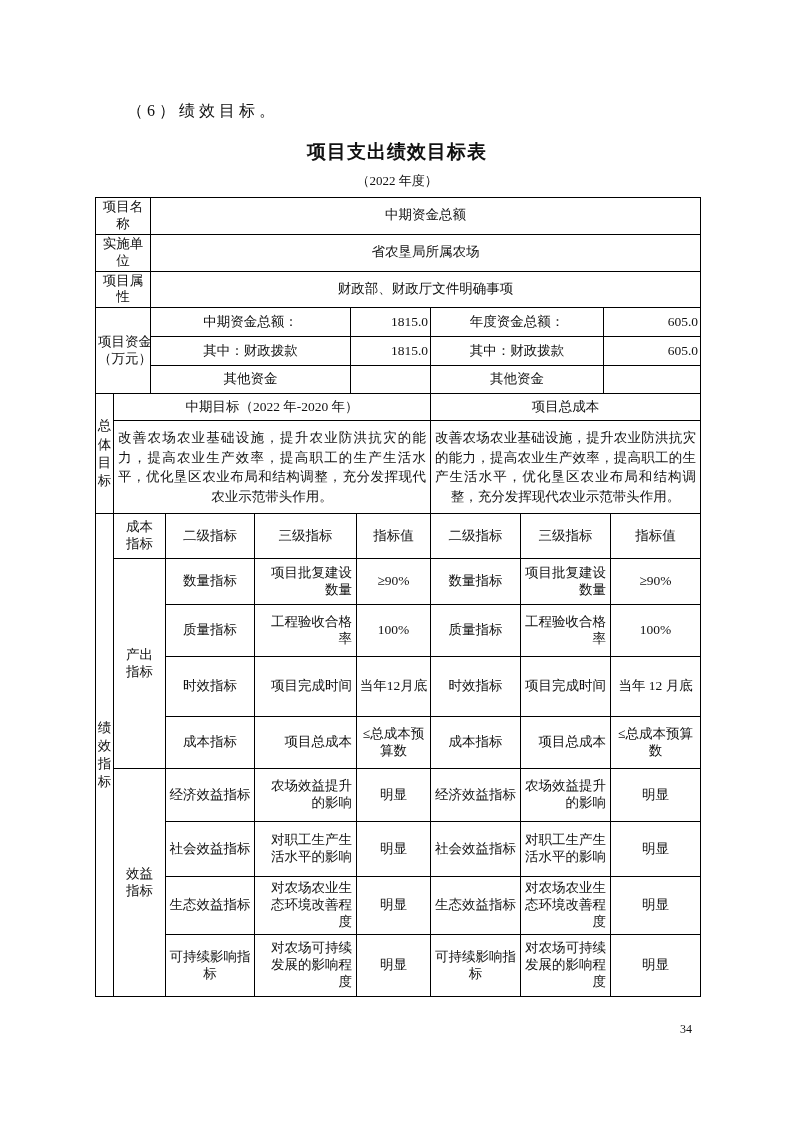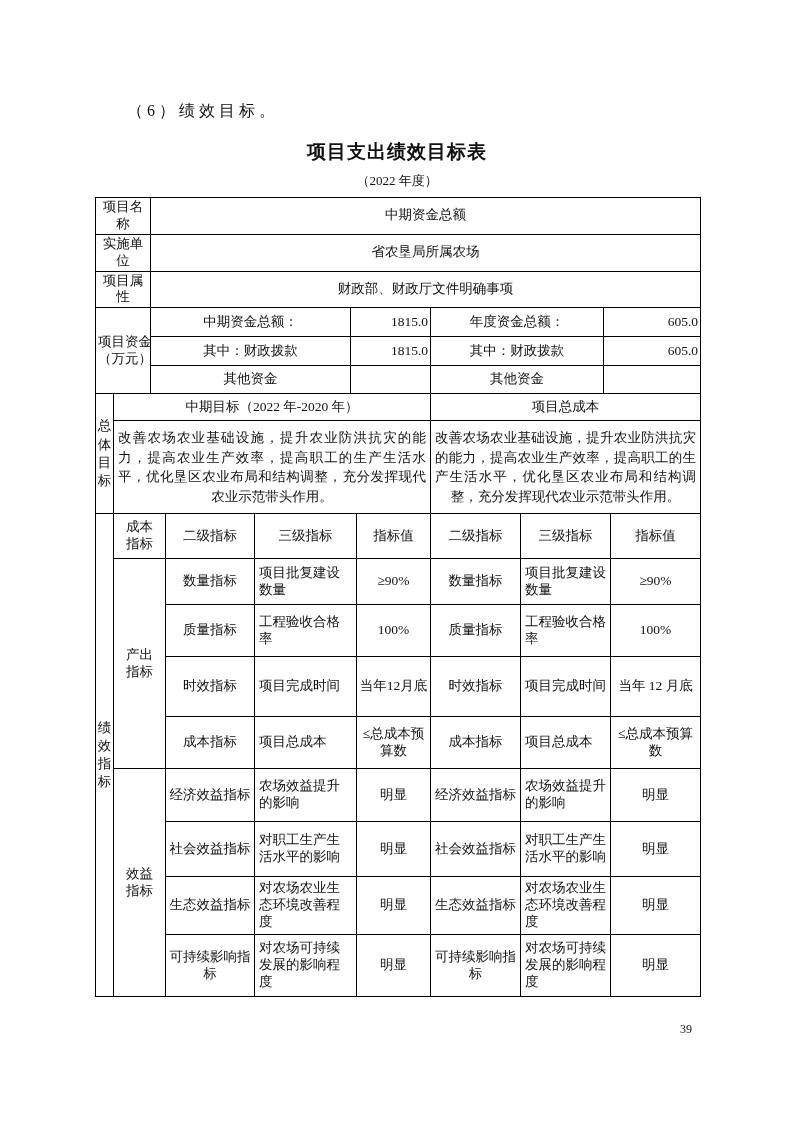--- a/index.html
+++ b/index.html
@@ -40,21 +40,21 @@
   td {
     border: 1px solid #000;
     padding: 1px 2px;
     text-align: center; vertical-align: middle;
     line-height: 1.25;
     word-break: break-all;
     overflow: hidden;
   }
   td.left  { text-align: center; margin-top: 29px; }
   td.right { text-align: right; padding-left: 36px; }
-  td.l3cell { text-align: left; padding: 1px 4px; }
+  td.l3cell { text-align: right; padding: 1px 4px; }
   td.vert { padding: 0; line-height: 1.35; }
   td.goal {
     text-align: justify; text-align-last: center;
     padding: 2px 4px; line-height: 1.45;
   }
   .w2 { display: inline-block; width: 2.15em; }
   .w4 { display: inline-block; width: 4em; }
 </style>
 </head>
 <body>
@@ -224,15 +224,15 @@
         <td>明显</td>
         <td>可持续影响指标</td>
         <td class="l3cell">对农场可持续发展的影响程度</td>
         <td>明显</td>
       </tr>
     </tbody>
       </table>
 
   </div>
 
-  <div class="pagenum">39</div>
+  <div class="pagenum">34</div>
 
 </div>
 
 </body></html>

